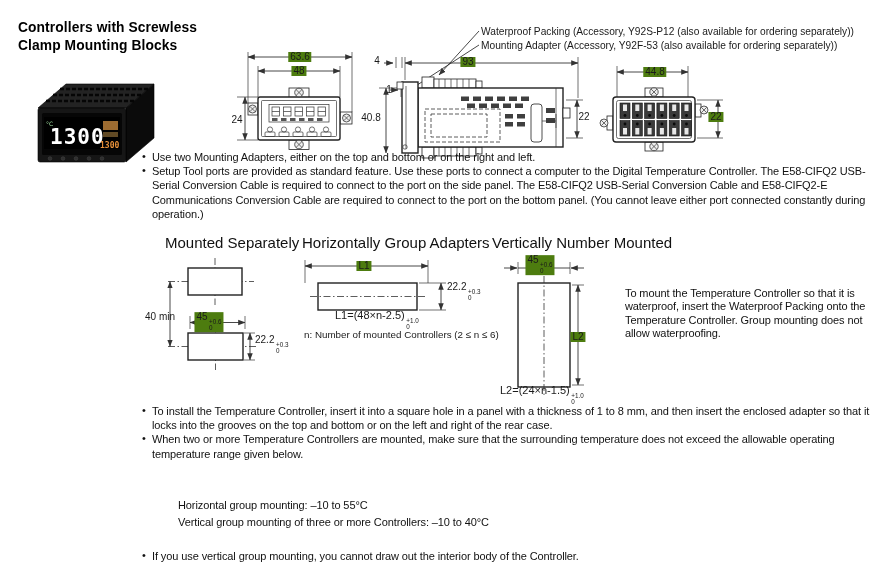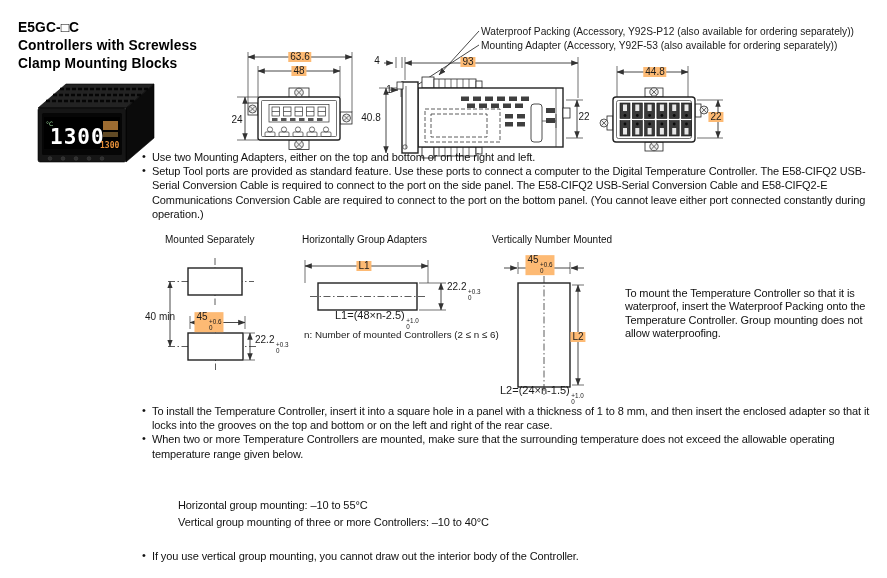--- a/index.html
+++ b/index.html
@@ -1,45 +1,44 @@
 <!DOCTYPE html>
 <html><head>
 <meta charset="utf-8">
 <style>
   *{margin:0;padding:0;box-sizing:border-box}
   html,body{width:887px;height:578px}
   body{background:#fff;font-family:"Liberation Sans",sans-serif;color:#111;position:relative;overflow:hidden}
   .abs{position:absolute}
   .title{position:absolute;left:18px;top:19px;font-size:13.8px;font-weight:bold;line-height:18px;letter-spacing:.1px;color:#000}
   .callout{position:absolute;left:481px;font-size:10.2px;white-space:nowrap;color:#1a1a1a}
-  .dim-label{position:absolute;font-size:10px;color:#1a1a1a;background:#fdba74;padding:0 2px;transform:translate(-50%,-50%);white-space:nowrap;line-height:10px}
+  .dim-label{position:absolute;font-size:10px;color:#1a1a1a;background:#4d7c0f;padding:0 2px;transform:translate(-50%,-50%);white-space:nowrap;line-height:10px}
   .dim-label.no-bg{background:transparent}
   .dim-label.anchor-left{transform:translate(0,-50%)}
   .tol{display:inline-flex;flex-direction:column;align-items:flex-start;font-size:6.3px;line-height:6.6px;margin-left:1.5px;vertical-align:-3.5px}
   .formula-label{font-size:11px}
   .note-small{font-size:9.8px}
-  .sec-header{position:absolute;top:234px;font-size:10px;color:#111}
+  .sec-header{position:absolute;top:234px;font-size:15px;color:#111}
   .notes{position:absolute;left:141px;width:745px;font-size:11px;line-height:14.2px;letter-spacing:-.1px;color:#111}
   .notes li{list-style:none;position:relative;padding-left:11px}
   .notes li::before{content:"\2022";position:absolute;left:1px;top:-1px}
   .temp-lines{position:absolute;left:178px;top:497px;font-size:11px;line-height:17.2px;letter-spacing:-.1px;color:#111}
   .note-block{position:absolute;left:625px;top:287px;width:242px;font-size:11px;line-height:13.4px;letter-spacing:-.1px;color:#111}
   svg{position:absolute}
   .dline{stroke:#333;stroke-width:.9;fill:none}
   .dthin{stroke:#333;stroke-width:.7;fill:none}
   .bline{stroke:#222;stroke-width:1.4;fill:#fff}
   .tline{stroke:#222;stroke-width:.8;fill:#fff}
   .dash{stroke:#333;stroke-width:.8;fill:none;stroke-dasharray:4 2}
   .cline{stroke:#333;stroke-width:.8;fill:none;stroke-dasharray:7 2.5 1.5 2.5}
 </style>
 </head>
 <body>
 
 <div class="title">
-  <div>E5GC-□C</div>
   <div>Controllers with Screwless</div>
   <div>Clamp Mounting Blocks</div>
 </div>
 
 <svg class="abs" style="left:30px;top:82px" width="130" height="84" viewBox="0 0 130 84">
   <polygon points="8,26 36,2 124,2 96,26" fill="#232323" stroke="#000" stroke-width=".6"></polygon>
   <polygon points="96,26 124,2 124,56 96,80" fill="#0b0b0b" stroke="#000" stroke-width=".6"></polygon>
   <line x1="16" y1="19" x2="104" y2="19" stroke="#050505" stroke-width="2.6" stroke-dasharray="4 2"></line>
   <line x1="23" y1="13" x2="111" y2="13" stroke="#050505" stroke-width="2.6" stroke-dasharray="4 2"></line>
   <line x1="30" y1="7" x2="118" y2="7" stroke="#050505" stroke-width="2.6" stroke-dasharray="4 2"></line>

